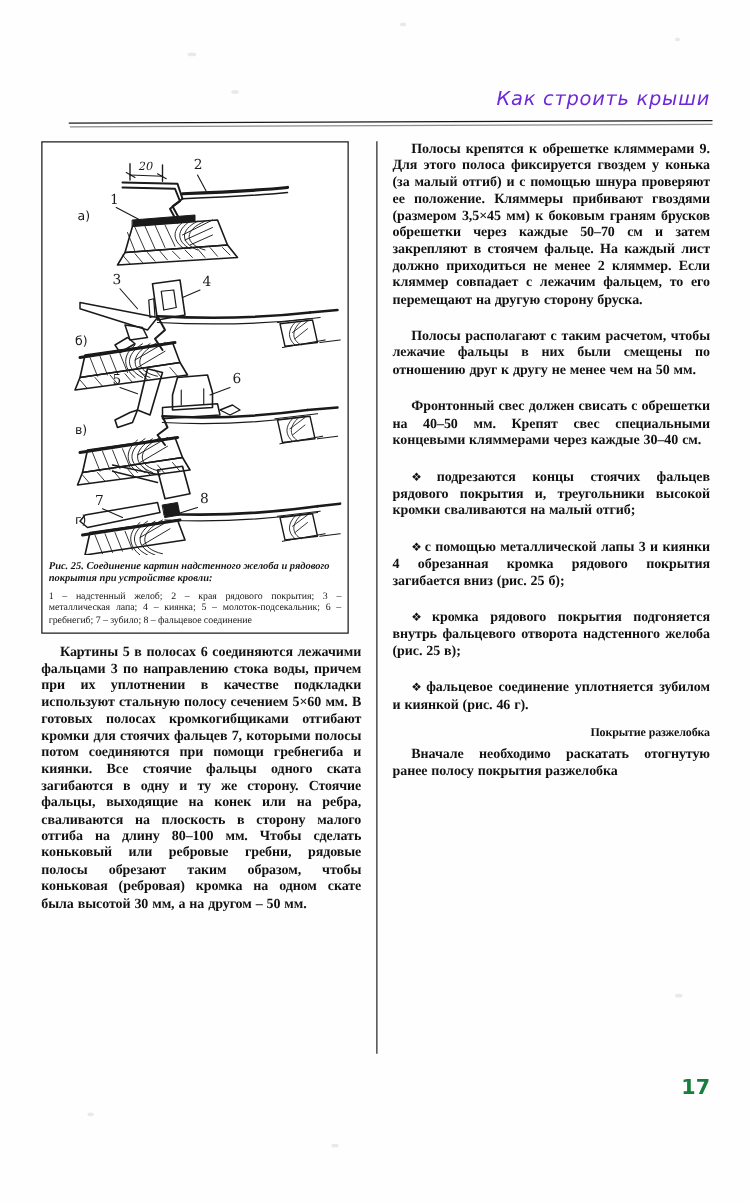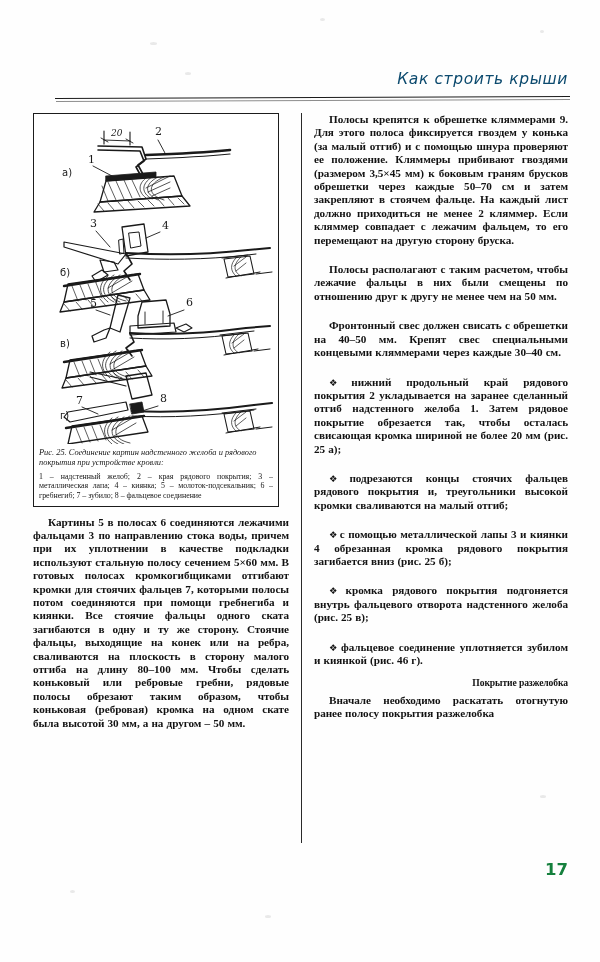--- a/index.html
+++ b/index.html
@@ -26,21 +26,21 @@
     height: 34px;
   }
   .running-head {
     position: absolute;
     right: 32px;
     top: 0px;
     font-family: "DejaVu Sans", sans-serif;
     font-style: italic;
     font-size: 15.5px;
     letter-spacing: 0.6px;
-    color: #0c4a6e;
+    color: #6d28d9;
     white-space: nowrap;
   }
   .header-rule {
     position: absolute;
     left: 55px;
     top: 27px;
     width: 515px;
     height: 1px;
     background: #1b1b1b;
     transform: rotate(-0.22deg);
@@ -102,21 +102,21 @@
   .fig-art svg { display: block; }
 
   .caption {
     padding: 4px 5px 5px 5px;
     border-top: 0px solid transparent;
   }
   .cap-title {
     font-size: 8.4px;
     line-height: 10.4px;
     font-style: italic;
-    font-weight: normal;
+    font-weight: bold;
     text-align: left;
     margin: 0 0 3px 0;
     color: #161616;
   }
   .cap-legend {
     font-size: 7.9px;
     line-height: 9.6px;
     text-align: justify;
     margin: 0;
     color: #161616;
@@ -364,21 +364,20 @@
     </div>
 
     <p>Картины 5 в полосах 6 соединяются лежачими фальцами 3 по направлению стока воды, причем при их уплотнении в качестве подкладки используют стальную полосу сечением 5×60 мм. В готовых полосах кромкогибщиками отгибают кромки для стоячих фальцев 7, которыми полосы потом соединяются при помощи гребнегиба и киянки. Все стоячие фальцы одного ската загибаются в одну и ту же сторону. Стоячие фальцы, выходящие на конек или на ребра, сваливаются на плоскость в сторону малого отгиба на длину 80–100 мм. Чтобы сделать коньковый или ребровые гребни, рядовые полосы обрезают таким образом, чтобы коньковая (ребровая) кромка на одном скате была высотой 30 мм, а на другом – 50 мм.</p>
   </div>
 
   <div class="col col-right">
     <p>Полосы крепятся к обрешетке кляммерами 9. Для этого полоса фиксируется гвоздем у конька (за малый отгиб) и с помощью шнура проверяют ее положение. Кляммеры прибивают гвоздями (размером 3,5×45 мм) к боковым граням брусков обрешетки через каждые 50–70 см и затем закрепляют в стоячем фальце. На каждый лист должно приходиться не менее 2 кляммер. Если кляммер совпадает с лежачим фальцем, то его перемещают на другую сторону бруска.</p>
     <p>Полосы располагают с таким расчетом, чтобы лежачие фальцы в них были смещены по отношению друг к другу не менее чем на 50 мм.</p>
     <p>Фронтонный свес должен свисать с обрешетки на 40–50 мм. Крепят свес специальными концевыми кляммерами через каждые 30–40 см.</p>
 
-    <p class="bullet-item"><span class="bullet-glyph">❖</span><span>нижний продольный край рядового покрытия 2 укладывается на заранее сделанный отгиб надстенного желоба 1. Затем рядовое покрытие обрезается так, чтобы осталась свисающая кромка шириной не более 20 мм (рис. 25 а);</span></p>
     <p class="bullet-item"><span class="bullet-glyph">❖</span><span>подрезаются концы стоячих фальцев рядового покрытия и, треугольники высокой кромки сваливаются на малый отгиб;</span></p>
     <p class="bullet-item"><span class="bullet-glyph">❖</span><span>с помощью металлической лапы 3 и киянки 4 обрезанная кромка рядового покрытия загибается вниз (рис. 25 б);</span></p>
     <p class="bullet-item"><span class="bullet-glyph">❖</span><span>кромка рядового покрытия подгоняется внутрь фальцевого отворота надстенного желоба (рис. 25 в);</span></p>
     <p class="bullet-item"><span class="bullet-glyph">❖</span><span>фальцевое соединение уплотняется зубилом и киянкой (рис. 46 г).</span></p>
 
     <div class="subhead">Покрытие разжелобка</div>
 
     <p>Вначале необходимо раскатать отогнутую ранее полосу покрытия разжелобка</p>
   </div>
 

